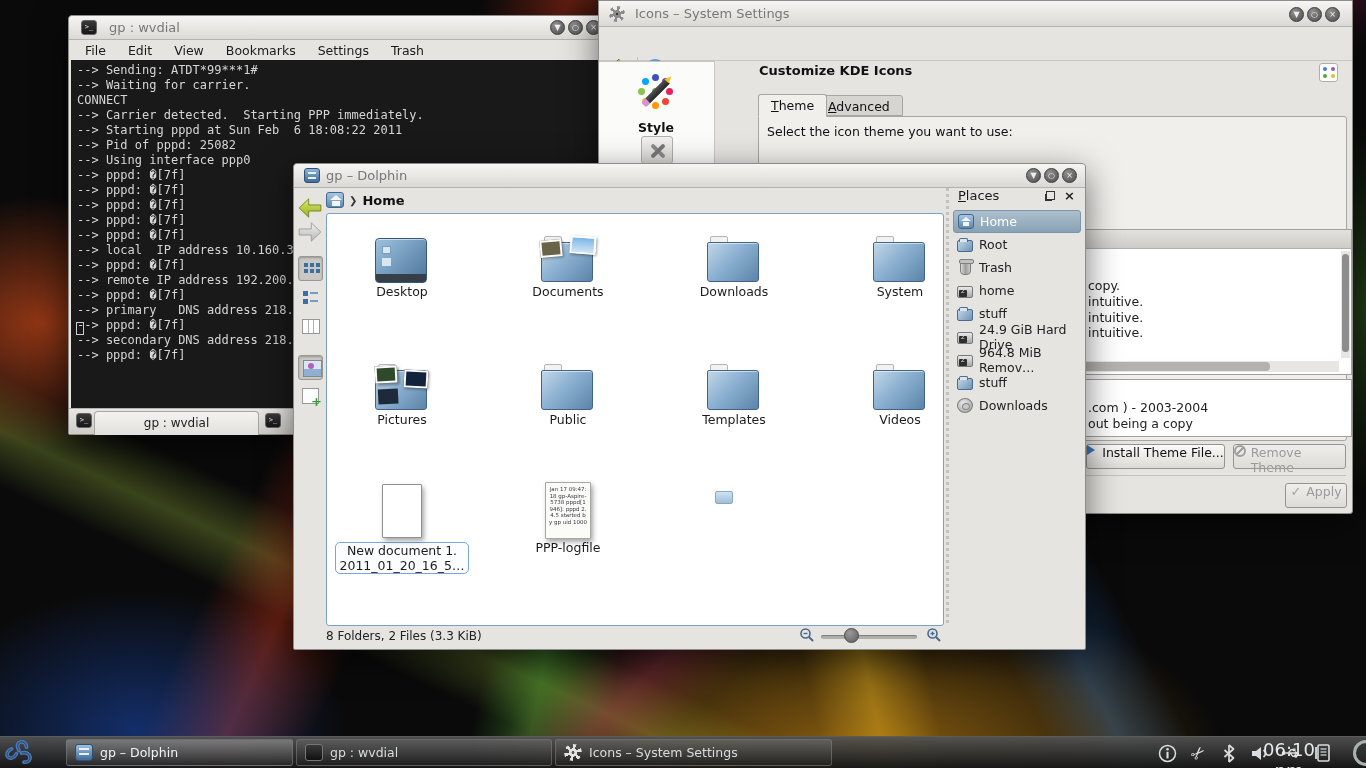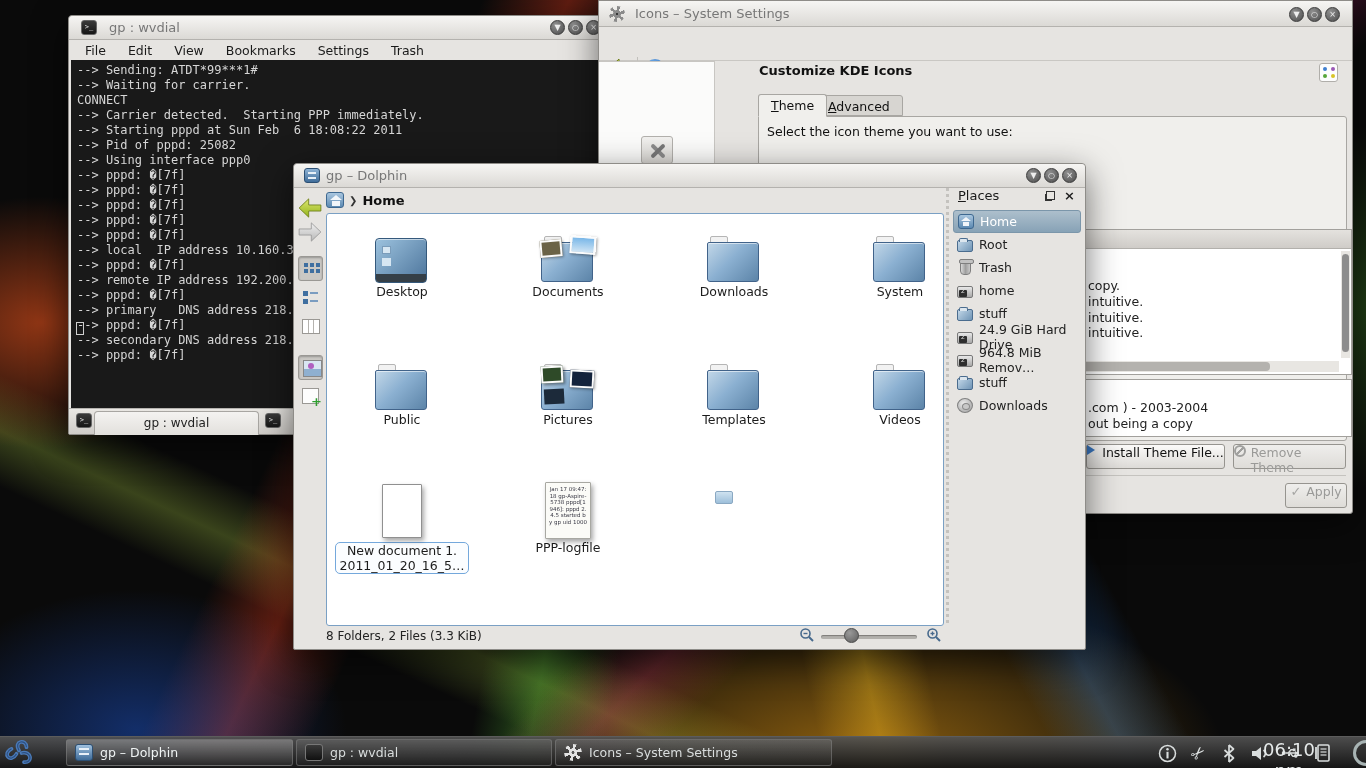--- a/index.html
+++ b/index.html
@@ -271,20 +271,24 @@
             </linearGradient>
           </defs>
           <path d="M12 1 L1 11.5 L12 22 L12 15 L26 15 L26 8 L12 8 Z" fill="url(#ga)" stroke="#6e7f19"></path>
         </svg>
     </span>
     <span class="abs" style="left:38px; top:30px; width:1px; height:24px; background:#c2c0bc;"></span>
     <span class="helpbtn">?</span>
     <span class="helpcaret"></span>
   </div>
   <div class="sidepanel">
+    <div class="styleitem">
+      <span class="style-dots"><span class="ring"></span><span class="pencil"></span></span>
+      <div class="stylelabel">Style</div>
+    </div>
     <span class="toolsbtn"></span>
   </div>
   <div class="heading">Customize KDE Icons</div>
   <span class="dots4"></span>
   <div class="tab active" style="left:159px;"><span class="lbl">Theme</span></div>
   <div class="tab" style="left:216px;"><span class="lbl">Advanced</span></div>
   <div class="tabframe"></div>
   <div class="selectlabel">Select the icon theme you want to use:</div>
   <div class="themelist">
     <div class="listheader"></div>
@@ -425,43 +429,43 @@
             </div>
           </div>
           <div class="labelwrap">
             <div class="glabel">System</div>
 
           </div>
         </div>
 
         <div class="gitem">
           <div class="iconbox">
+            <div class="ficon folder-pictures">
+              <span class="tab"></span>
+              <span class="fbody"></span>
+              <span class="ph1"></span>
+              <span class="ph2"></span>
+            </div>
+          </div>
+          <div class="labelwrap">
+            <div class="glabel">Pictures</div>
+
+          </div>
+        </div>
+
+        <div class="gitem">
+          <div class="iconbox">
             <div class="ficon folder">
               <span class="tab"></span>
               <span class="fbody"></span>
 
             </div>
           </div>
           <div class="labelwrap">
             <div class="glabel">Public</div>
-
-          </div>
-        </div>
-
-        <div class="gitem">
-          <div class="iconbox">
-            <div class="ficon folder-pictures">
-              <span class="tab"></span>
-              <span class="fbody"></span>
-              <span class="ph1"></span>
-              <span class="ph2"></span>
-            </div>
-          </div>
-          <div class="labelwrap">
-            <div class="glabel">Pictures</div>
 
           </div>
         </div>
 
         <div class="gitem">
           <div class="iconbox">
             <div class="ficon folder">
               <span class="tab"></span>
               <span class="fbody"></span>
 

